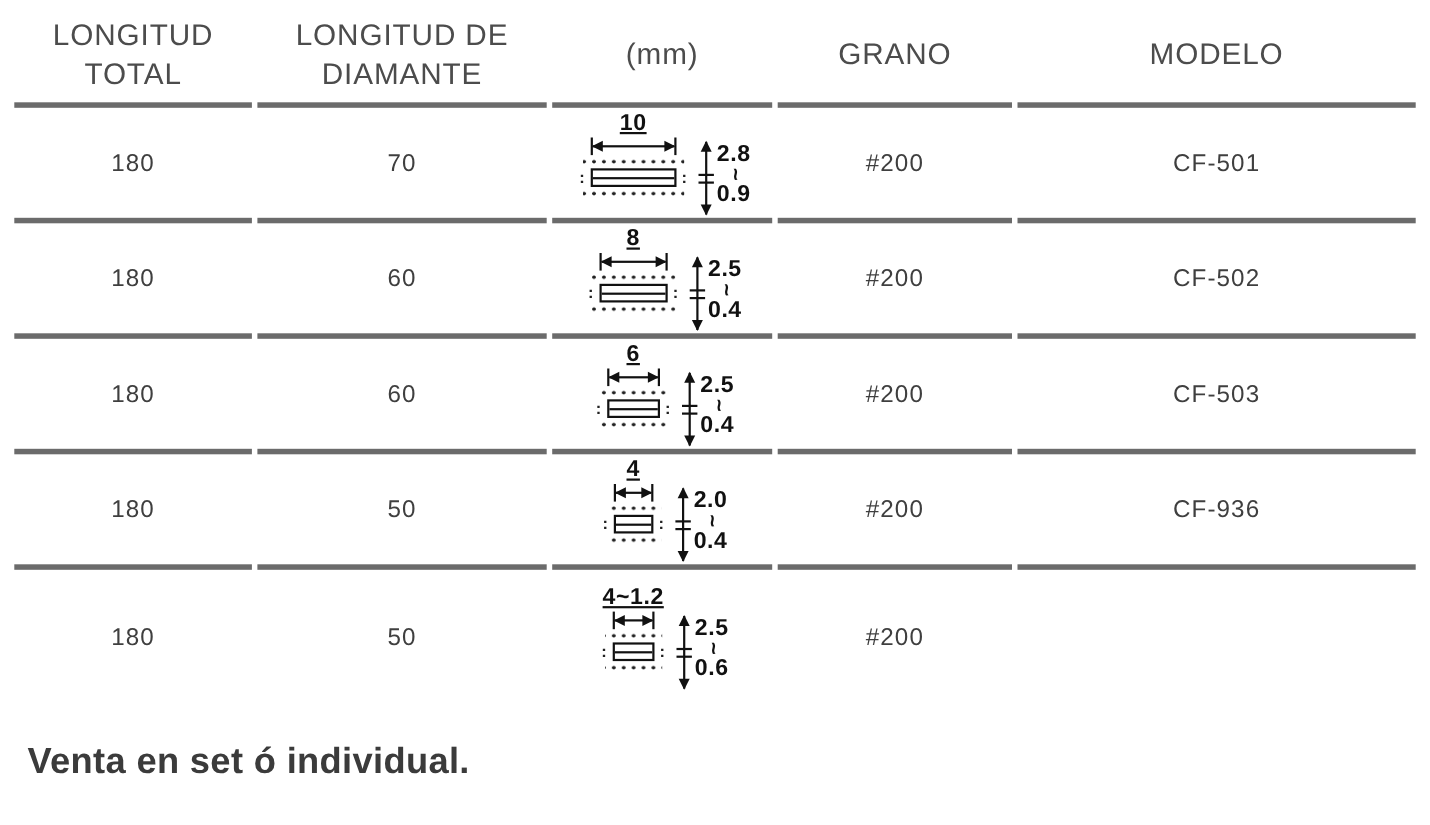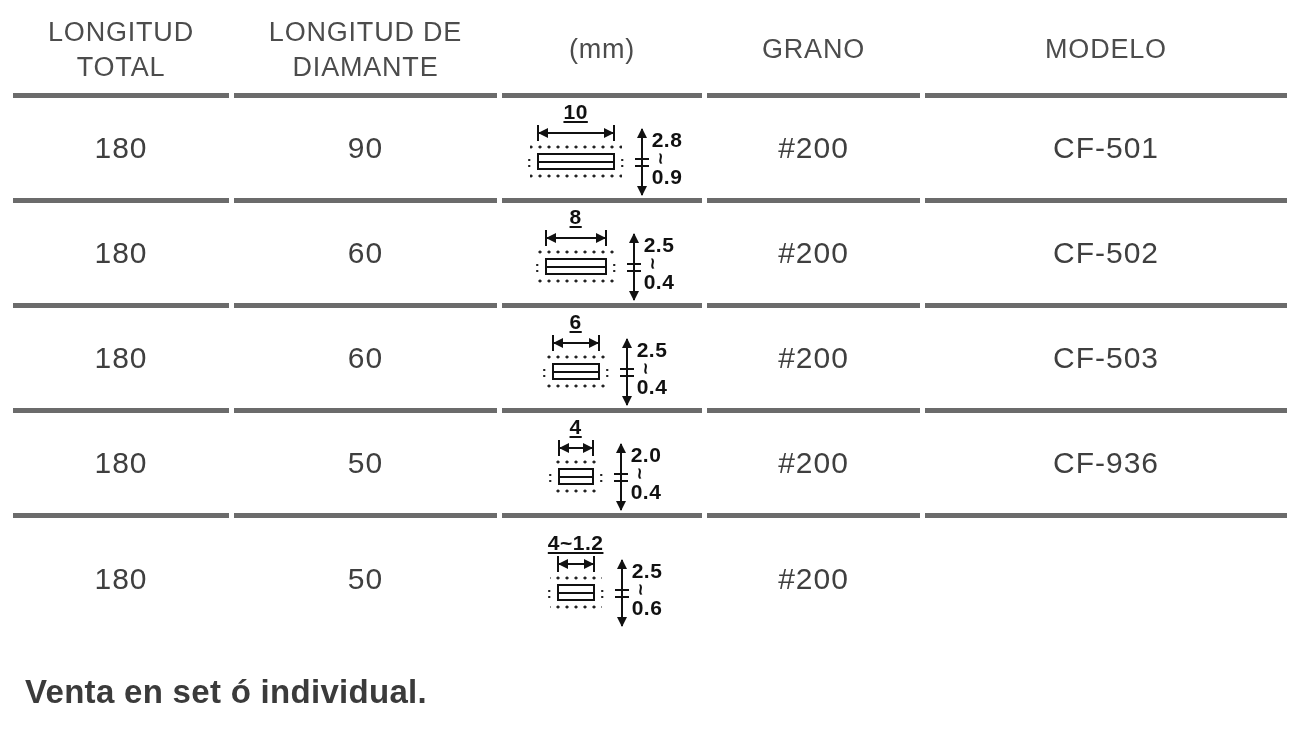--- a/index.html
+++ b/index.html
@@ -19,21 +19,21 @@
   .cell {
     min-height:100px;
     display:flex; align-items:center; justify-content:center;
     border-bottom:5px solid #6b6b6b;
     text-align:center;
   }
   .t-header .cell { min-height:87px; }
   .th {
     font-size:27px; color:#4c4c4c; letter-spacing:0.8px; line-height:1.28;
   }
-  .num { font-size:30px; color:#3f3f3f; letter-spacing:1px; }
+  .num { font-size:22px; color:#3f3f3f; letter-spacing:1px; }
   #t-body .t-row:last-child .cell { border-bottom:none; min-height:122px; }
 
   
   .diagram { display:flex; align-items:flex-start; justify-content:center; }
   .dg-left { display:flex; flex-direction:column; align-items:center; }
   .dg-width-label {
     font-size:21px; font-weight:bold; color:#111; line-height:1;
     margin-bottom:3px; letter-spacing:0.5px;text-decoration:underline;
   }
   .dg-dim-h {
@@ -69,21 +69,21 @@
     top:0; bottom:0; width:2px; background:#111;
   }
   .v-arrow { position:absolute; left:50%; transform:translateX(-50%); width:0; height:0;
     border-left:5px solid transparent; border-right:5px solid transparent; }
   .v-arrow-up { top:-1px; border-bottom:10px solid #111; }
   .v-arrow-down { bottom:-1px; border-top:10px solid #111; }
   .v-tick { position:absolute; left:0; width:14px; height:2px; background:#111; }
   .v-tick-1 { top:29px; }
   .v-tick-2 { top:36px; }
 
-  .dg-th { margin-left:3px; display:flex; flex-direction:column; align-items:flex-start; }
+  .dg-th { margin-left:3px; display:flex; flex-direction:column; align-items:center; }
   .th-num { font-size:21px; font-weight:bold; color:#111; line-height:1.05; letter-spacing:0.5px; }
   .th-squiggle {
     font-size:20px; font-weight:bold; color:#111; line-height:0.55;
     transform:rotate(85deg); width:15px; text-align:center; margin:2px 0 2px 1px;
   }
 
   
   .footer {
     margin:30px 0 0 25px;
     font-size:33px; font-weight:600; color:#3b3b3b;
@@ -99,21 +99,21 @@
     <div class="t-row t-header">
       <div class="cell th">LONGITUD TOTAL</div>
       <div class="cell th">LONGITUD DE DIAMANTE</div>
       <div class="cell th">(mm)</div>
       <div class="cell th">GRANO</div>
       <div class="cell th">MODELO</div>
     </div>
     <div id="t-body">
   <div class="t-row">
     <div class="cell num">180</div>
-    <div class="cell num">90</div>
+    <div class="cell num">70</div>
     <div class="cell">
       <div class="diagram">
         <div class="dg-left">
           <div class="dg-width-label">10</div>
           <div class="dg-dim-h" style="width: 74px;">
             <span class="h-arrow h-arrow-l"></span>
             <span class="h-arrow h-arrow-r"></span>
           </div>
           <div class="dg-dots" style="width: 92px;"></div>
           <div class="dg-bar-row">

